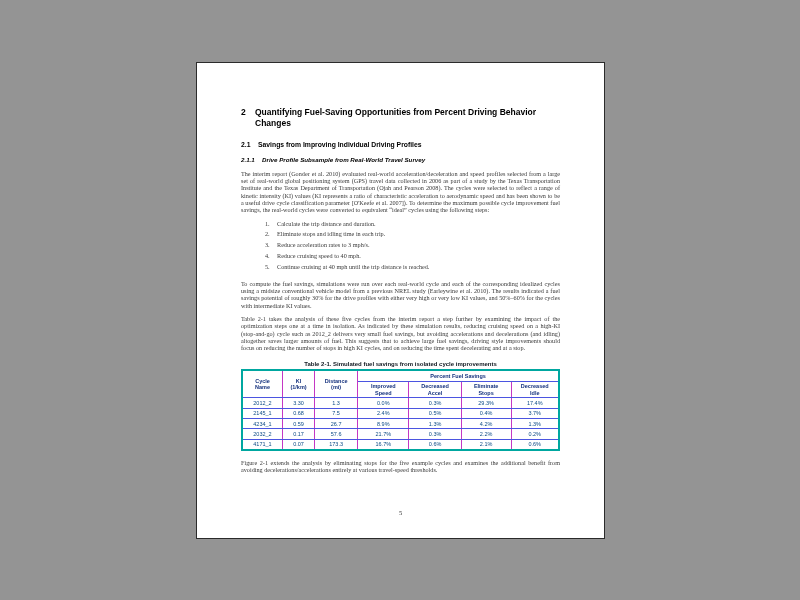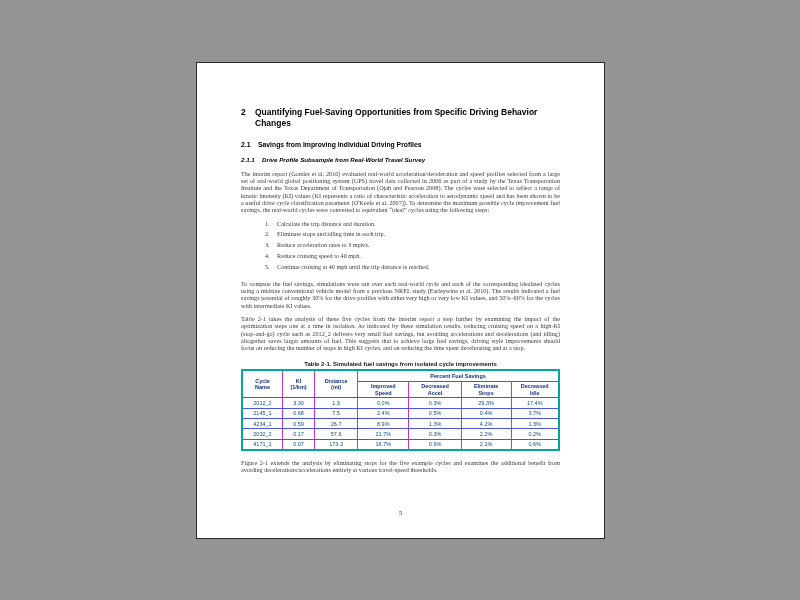--- a/index.html
+++ b/index.html
@@ -87,21 +87,21 @@
     font-size:6.5px; color:#333;
   }
 </style>
 </head>
 <body>
 
 <div class="page">
 
   <div class="h1">
     <span class="num">2</span>
-    <span>Quantifying Fuel-Saving Opportunities from Specific Driving Behavior Changes</span>
+    <span>Quantifying Fuel-Saving Opportunities from Percent Driving Behavior Changes</span>
   </div>
 
   <div class="h2">
     <span class="num">2.1</span>
     <span>Savings from Improving Individual Driving Profiles</span>
   </div>
 
   <div class="h3">
     <span class="num">2.1.1</span>
     <span>Drive Profile Subsample from Real-World Travel Survey</span>

